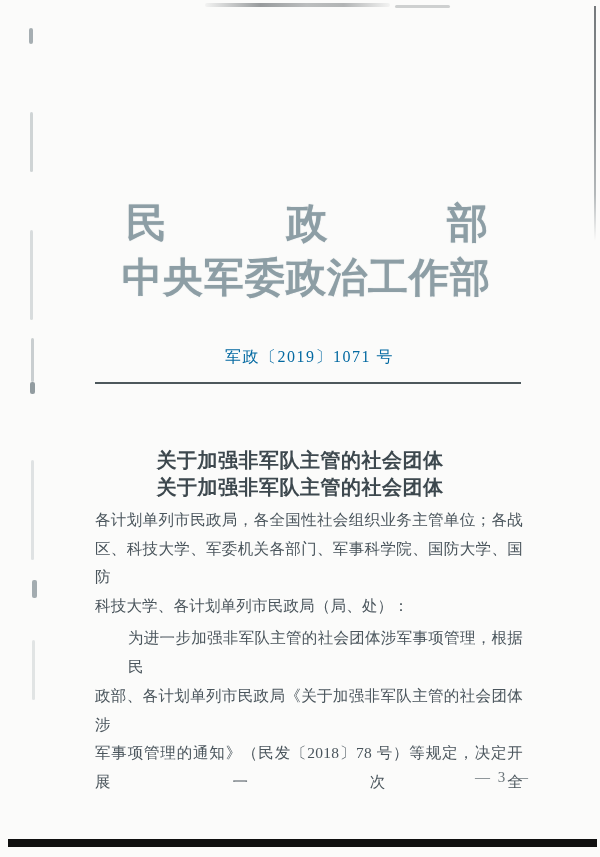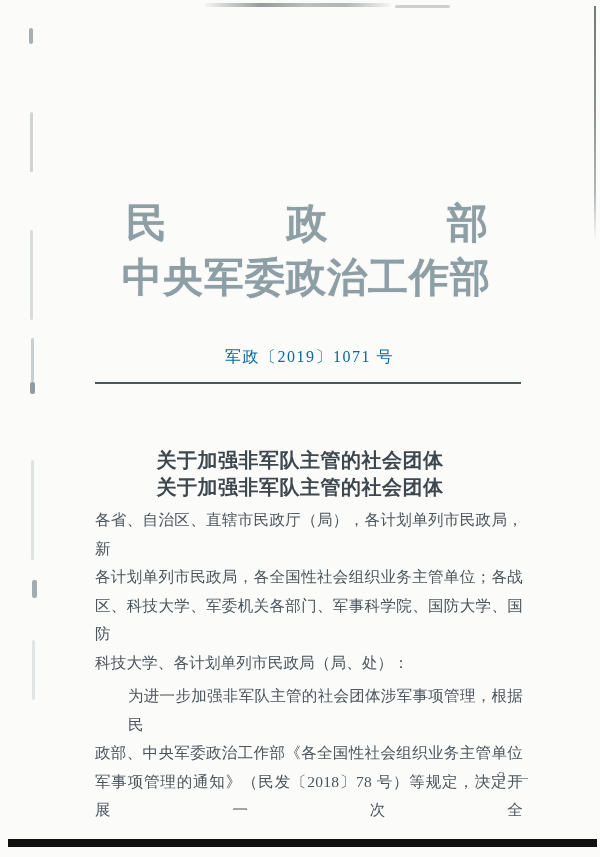--- a/index.html
+++ b/index.html
@@ -84,21 +84,21 @@
     letter-spacing:.2px;
   }
   .body-line{white-space:nowrap;}
   .body-line.fill{
     white-space:normal;
     text-align:justify;
     text-align-last:justify;
     text-justify:inter-character;
   }
   .para2{margin-top:5px;}
-  .indent{padding-left:33px;}
+  .indent{padding-left:33px;font-family:Liberation Mono, monospace;}
   .page-number{
     position:absolute;top:769px;right:70px;
     font-size:15px;color:#6b757a;letter-spacing:2px;
     white-space:nowrap;
   }
 </style>
 </head>
 <body>
 
 <div class="page">
@@ -127,27 +127,26 @@
   <div class="doc-number">军政〔2019〕1071 号</div>
 
   <div class="rule"></div>
 
   <div class="doc-title">
     <div>关于加强非军队主管的社会团体</div>
     <div>关于加强非军队主管的社会团体</div>
   </div>
 
   <div class="body-text">
-    <div class="body-line fill">各省、自治区、直辖市民政厅（局），各计划单列市民政局，新</div>
     <div class="body-line fill">各计划单列市民政局，各全国性社会组织业务主管单位；各战</div>
     <div class="body-line fill">区、科技大学、军委机关各部门、军事科学院、国防大学、国防</div>
     <div class="body-line">科技大学、各计划单列市民政局（局、处）：</div>
 
     <div class="body-line fill indent para2">为进一步加强非军队主管的社会团体涉军事项管理，根据民</div>
-    <div class="body-line fill">政部、中央军委政治工作部《各全国性社会组织业务主管单位</div>
+    <div class="body-line fill">政部、各计划单列市民政局《关于加强非军队主管的社会团体涉</div>
     <div class="body-line fill">军事项管理的通知》（民发〔2018〕78 号）等规定，决定开展一次全</div>
 
   </div>
 
   <div class="page-number">— 3 —</div>
 
   <div class="bar-bottom"></div>
 
 </div>
 

